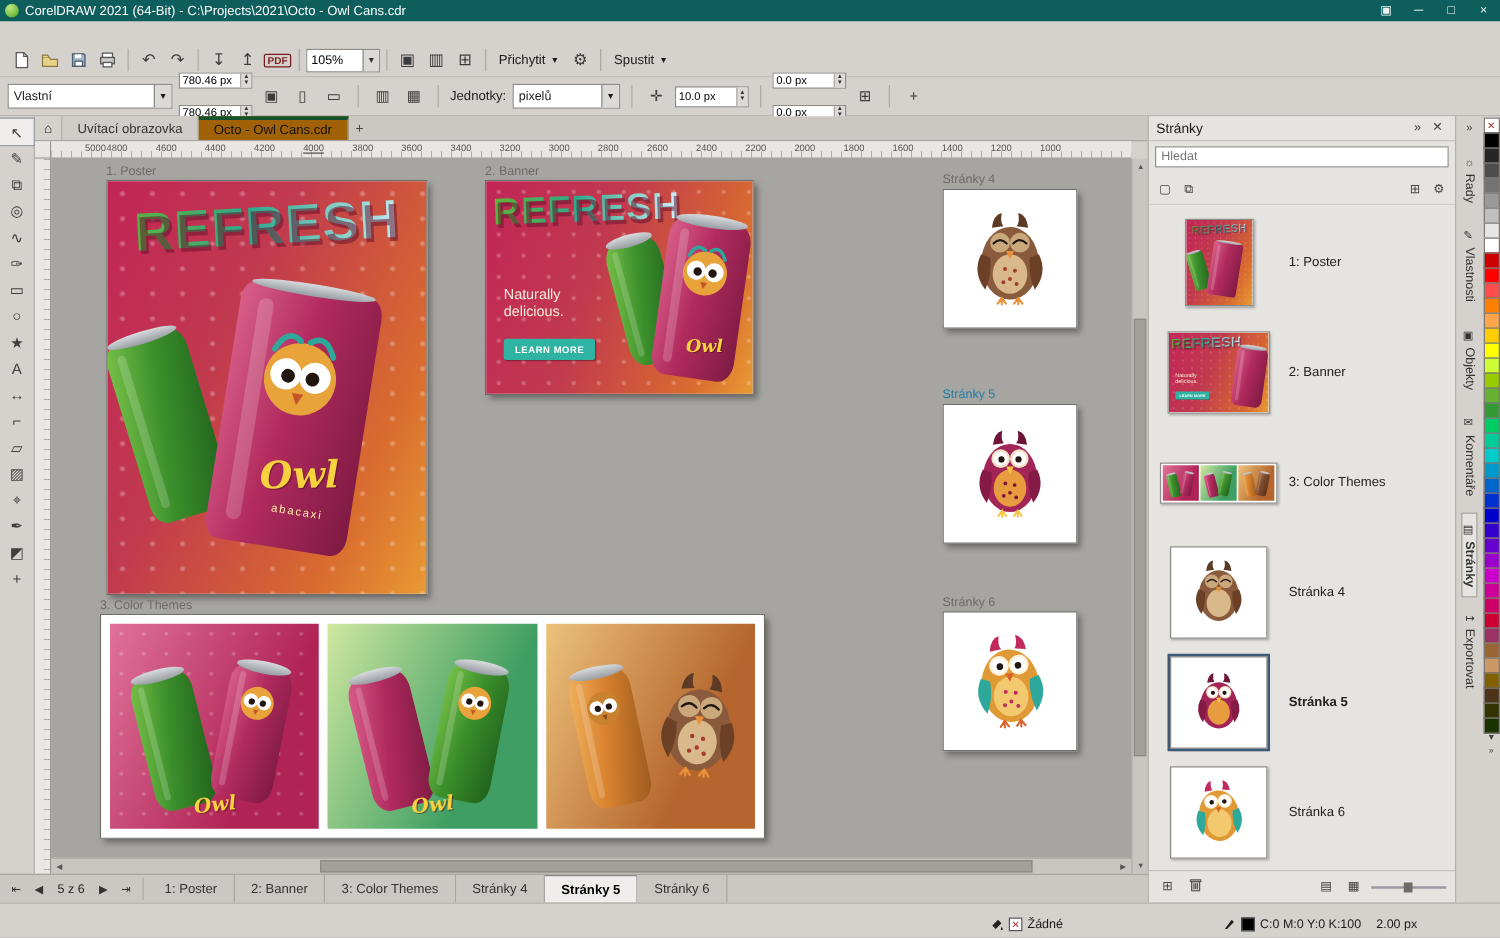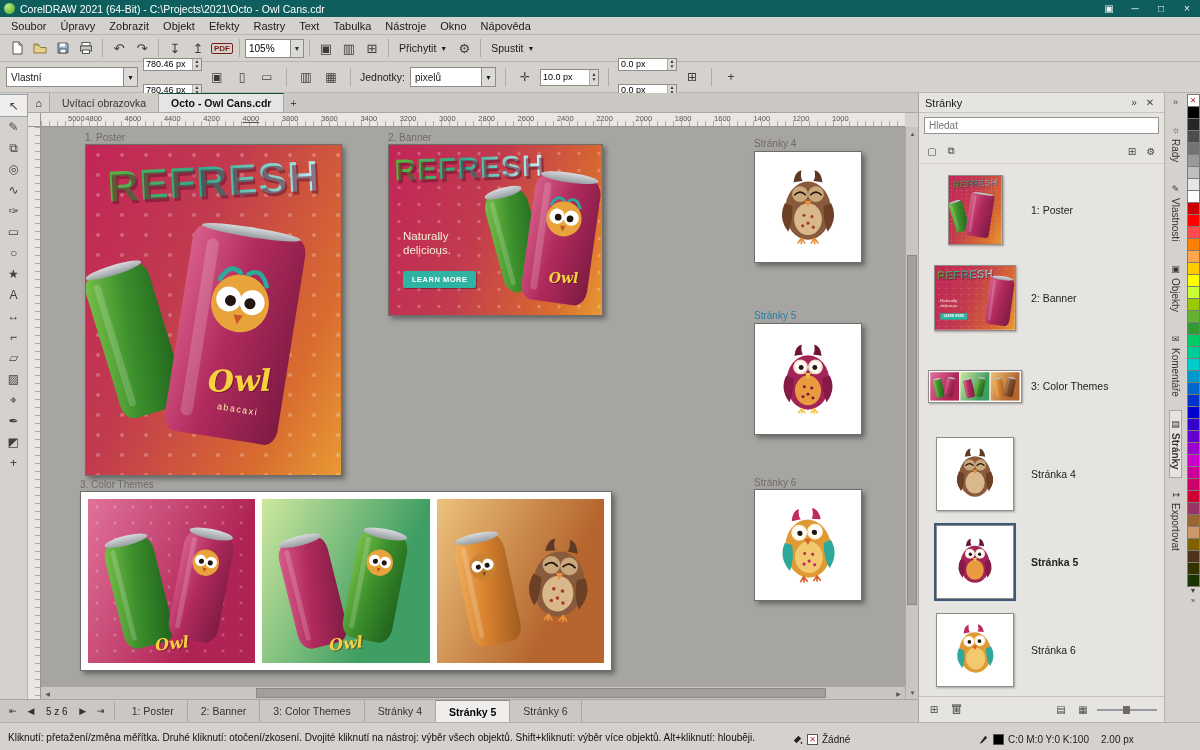--- a/index.html
+++ b/index.html
@@ -36,21 +36,21 @@
   .spinfield{display:flex;align-items:center;background:#fff;border:1px solid #8f8c88;height:13px;}
   .spinfield input{border:none;outline:none;width:48px;font-size:9px;padding:0 2px;font-family:inherit;}
   .spin{width:9px;display:flex;flex-direction:column;align-items:center;font-size:5px;line-height:5px;color:#333;background:#dcdad6;border-left:1px solid #b0ada8;height:100%;justify-content:center;}
   .pbtn{width:20px;height:20px;display:flex;align-items:center;justify-content:center;font-size:12px;color:#3c3c3c;border:1px solid transparent;}
   .plabel{font-size:10.5px;color:#222;}
 
   
   #doctabs{position:absolute;top:93px;left:28px;width:890px;height:20px;display:flex;align-items:flex-end;background:#cbc8c3;border-bottom:1px solid #aaa7a2;}
   .dtab-home{width:22px;height:19px;display:flex;align-items:center;justify-content:center;font-size:11px;border-right:1px solid #aaa7a2;background:#d5d2cd;}
   .doctab{height:19px;display:flex;align-items:center;padding:0 12px;font-size:10.5px;background:#d0cdc8;border-right:1px solid #aaa7a2;color:#333;}
-  .doctab.active{background:#e5e5e5;border-top:1px solid #14532d;font-weight:bold;color:#111;}
+  .doctab.active{background:#a16207;border-top:3px solid #14532d;font-weight:normal;color:#111;}
   .newtab{width:18px;height:19px;display:flex;align-items:center;justify-content:center;font-size:11px;color:#444;}
 
   
   #toolbox{position:absolute;top:93px;left:0;width:28px;bottom:51px;background:#d5d2cd;border-right:1px solid #b4b1ac;display:flex;flex-direction:column;align-items:stretch;padding-top:2px;}
   .tool{height:21px;display:flex;align-items:center;justify-content:center;font-size:12px;color:#3f3f3f;}
   .tool.active{background:#efeeec;outline:1px solid #98a0a8;}
   #ruler-corner{position:absolute;top:113px;left:28px;width:13px;height:14px;background:#e9e7e4;border-right:1px solid #98958f;border-bottom:1px solid #98958f;}
   #hruler{position:absolute;top:113px;left:41px;width:864px;height:14px;background:#e9e7e4;border-bottom:1px solid #98958f;
           background-image:repeating-linear-gradient(to right,#aeaba5 0 1px,transparent 1px 8px);
           background-size:100% 5px;background-position:bottom;background-repeat:no-repeat;overflow:hidden;}
@@ -187,33 +187,20 @@
 
   <div id="titlebar">
     <span class="app-ic"></span>
     <span class="t-title">CorelDRAW 2021 (64-Bit) - C:\Projects\2021\Octo - Owl Cans.cdr</span>
     <span class="winbtn">▣</span>
     <span class="winbtn">─</span>
     <span class="winbtn">□</span>
     <span class="winbtn close">×</span>
   </div>
 
-  <div id="menubar">
-      <span class="menu-item">Soubor</span>
-      <span class="menu-item">Úpravy</span>
-      <span class="menu-item">Zobrazit</span>
-      <span class="menu-item">Objekt</span>
-      <span class="menu-item">Efekty</span>
-      <span class="menu-item">Rastry</span>
-      <span class="menu-item">Text</span>
-      <span class="menu-item">Tabulka</span>
-      <span class="menu-item">Nástroje</span>
-      <span class="menu-item">Okno</span>
-      <span class="menu-item">Nápověda</span>
-    </div>
 
   <div id="toolbar">
     <span class="tbtn">
         <svg viewBox="0 0 14 14">
           <path d="M3 1h6l3 3v9H3z" fill="#fff" stroke="#555"></path>
           <path d="M9 1v3h3" fill="none" stroke="#555"></path>
         </svg>
       </span>
     <span class="tbtn">
         <svg viewBox="0 0 14 14">
@@ -859,21 +846,20 @@
         <div class="ptab">1: Poster</div>
         <div class="ptab">2: Banner</div>
         <div class="ptab">3: Color Themes</div>
         <div class="ptab">Stránky 4</div>
         <div class="ptab active">Stránky 5</div>
         <div class="ptab">Stránky 6</div>
       </div>
   </div>
 
   <div id="statusbar">
-    <span id="status-hint">Kliknutí: přetažení/změna měřítka. Druhé kliknutí: otočení/zkosení. Dvojité kliknutí na nástroj: výběr všech objektů. Shift+kliknutí: výběr více objektů. Alt+kliknutí: hloubĕji.</span>
     <span class="stat-group" style="left:792px">
       <svg viewBox="0 0 12 12" style="width:11px;height:11px">
           <path d="M2 7 L7 2 L10 5 L5 10 Z" fill="#222"></path>
           <path d="M10.3 8 q1.7 3 0 3 q-1.7 0 0 -3" fill="#222"></path>
         </svg>
       <span class="mini-swatch none"></span>
       <span>Žádné</span>
     </span>
     <span class="stat-group" style="left:978px">
       <svg viewBox="0 0 12 12" style="width:11px;height:11px">

